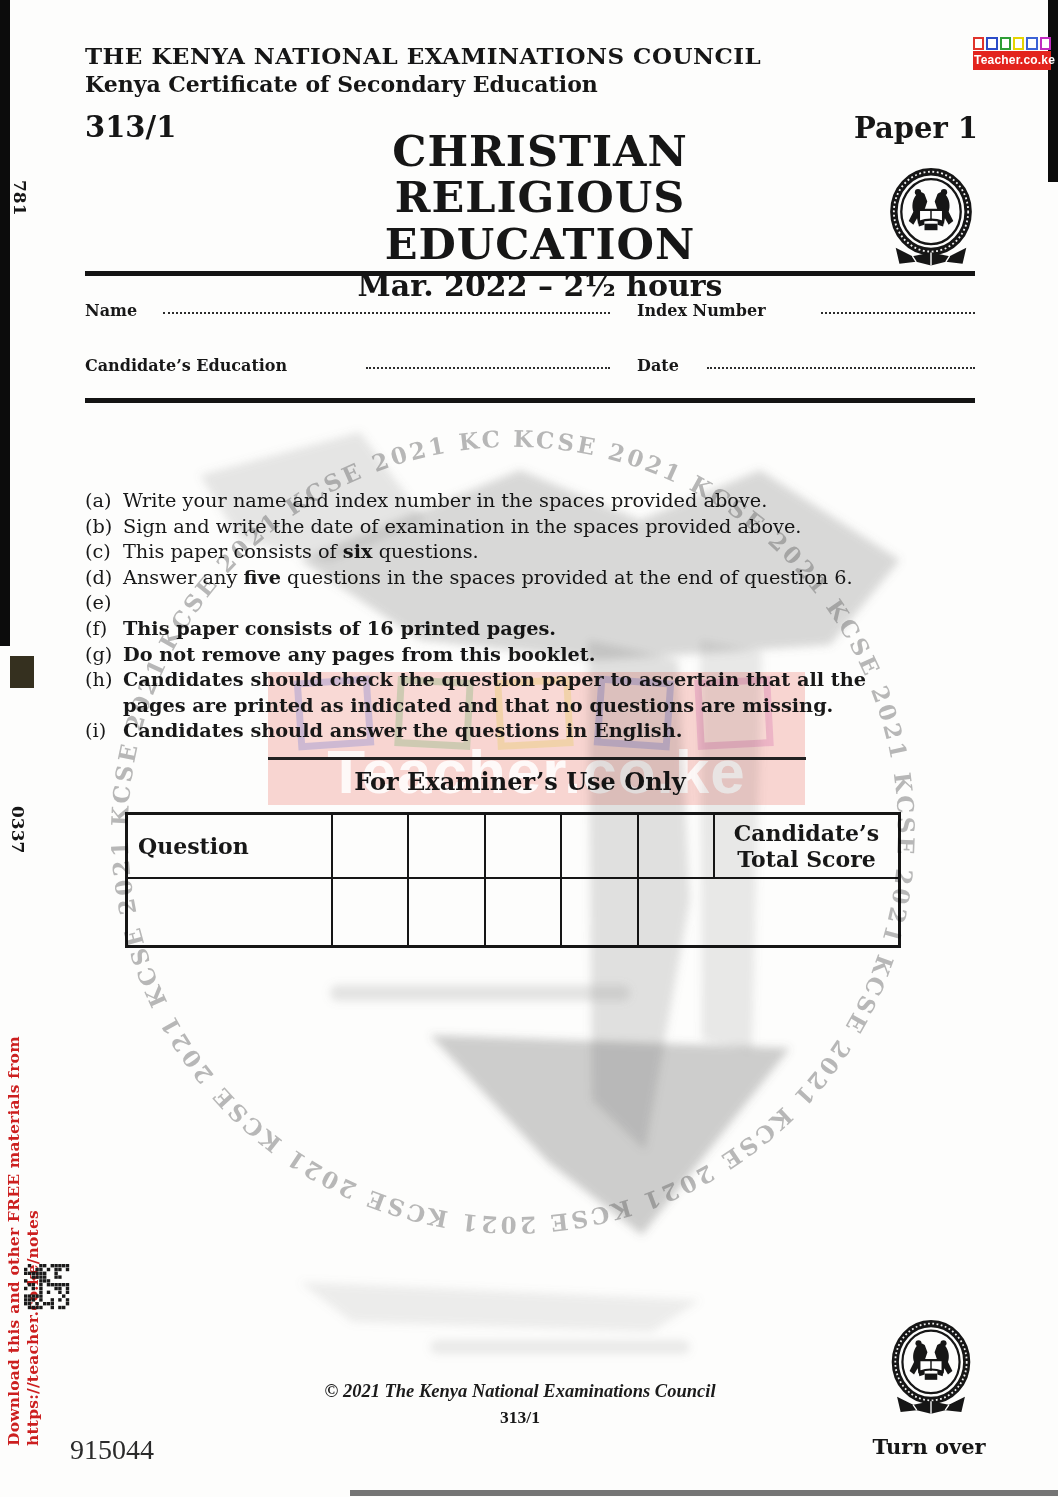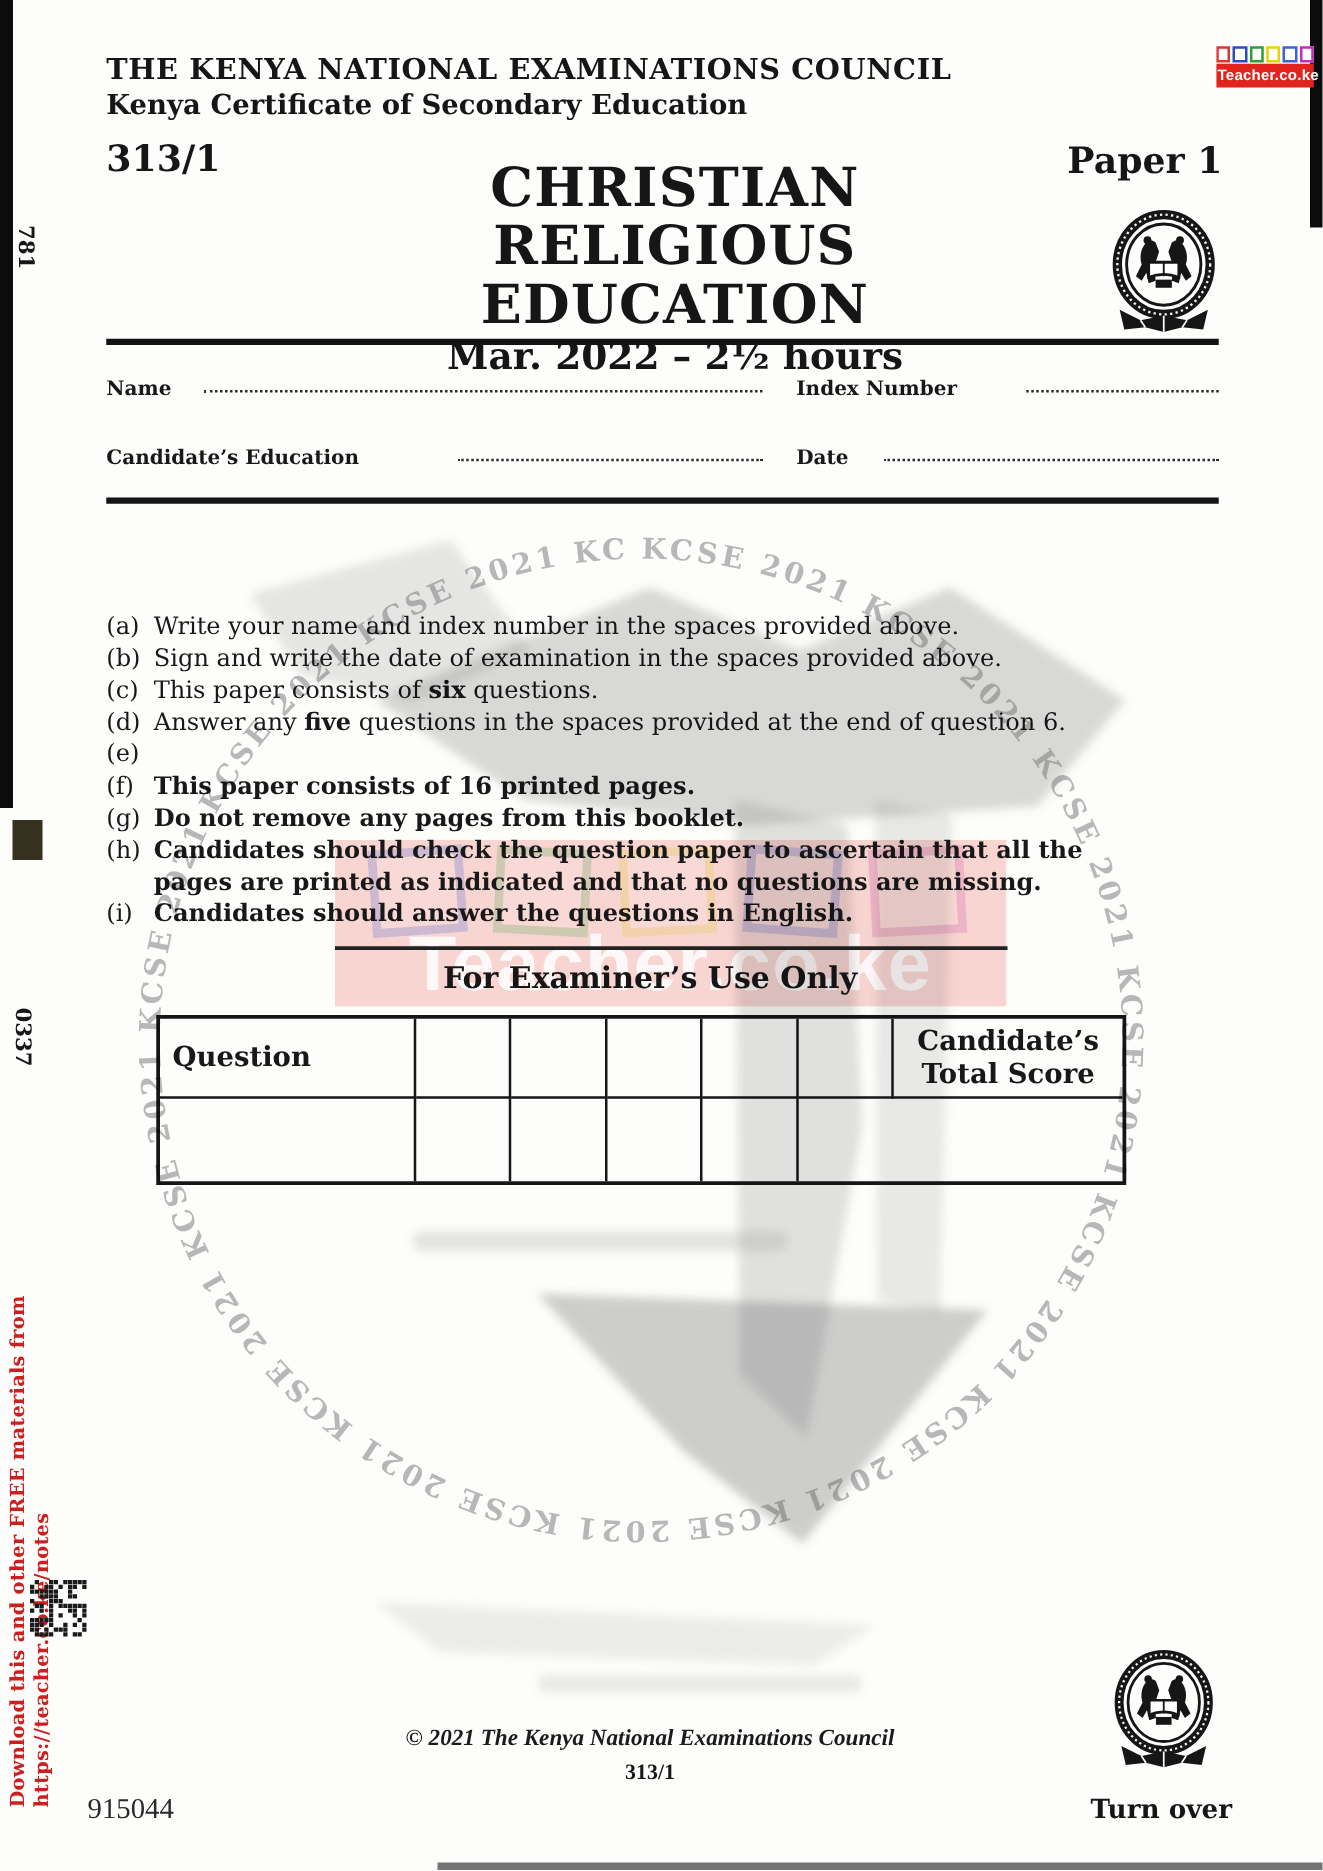--- a/index.html
+++ b/index.html
@@ -51,21 +51,21 @@
   .bar-right{left:1048px;top:0;width:10px;height:182px;background:#0c0c0c;z-index:6;}
   .bar-bottom{left:350px;top:1490px;width:708px;height:6px;background:#757575;z-index:6;}
   .rot-num{font-size:17px;font-weight:bold;transform-origin:left top;transform:rotate(90deg);z-index:6;}
   #side-red{left:4px;top:1446px;width:585px;transform-origin:0 0;transform:rotate(-90deg);
       color:#cc1f1f;font-size:15.5px;font-weight:bold;z-index:6;letter-spacing:.2px;}
   
   .copyright{left:200px;top:1381px;width:640px;text-align:center;font-family:"Liberation Serif",serif;
       font-style:italic;font-weight:bold;font-size:18.5px;}
   .footer-code{left:200px;top:1407px;width:640px;text-align:center;font-family:"Liberation Serif",serif;
       font-weight:bold;font-size:17.5px;}
-  .serial{left:70px;top:1434px;font-family:"Liberation Serif",serif;font-size:23px;color:#2a2a2a;}
+  .serial{left:70px;top:1434px;font-family:"Liberation Serif",serif;font-size:28px;color:#2a2a2a;}
   .turn-over{left:858px;top:1434px;width:142px;text-align:center;font-size:21px;}
   
   #brand{left:973px;top:37px;width:78px;z-index:6;}
   #brand .sq-row{display:flex;gap:2px;margin-bottom:1px;}
   #brand .sq{width:9px;height:9px;border-width:2px;border-style:solid;background:#fff;}
   #brand .bbox{background:#e3231d;color:#fff;font-family:"Liberation Sans",sans-serif;
       font-weight:bold;font-size:12px;text-align:center;padding:2px 1px 3px 1px;letter-spacing:.2px;}
 </style>
 </head>
 <body>

